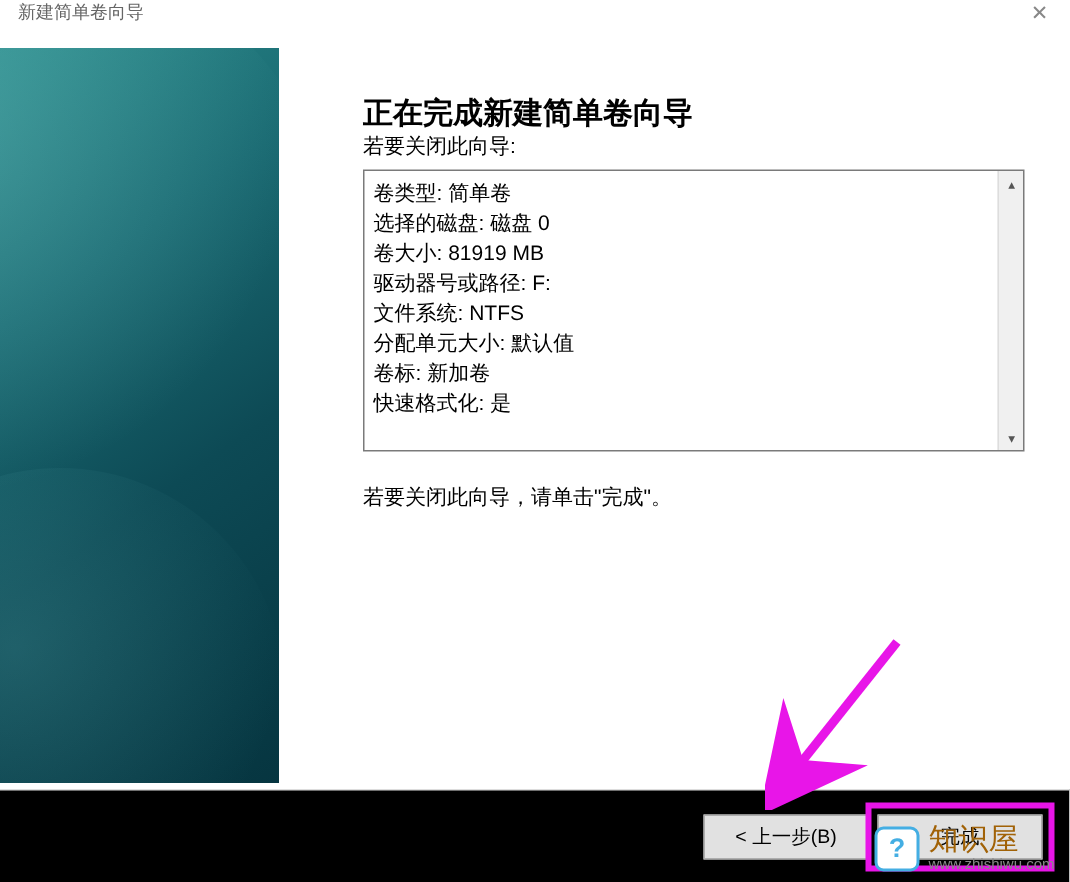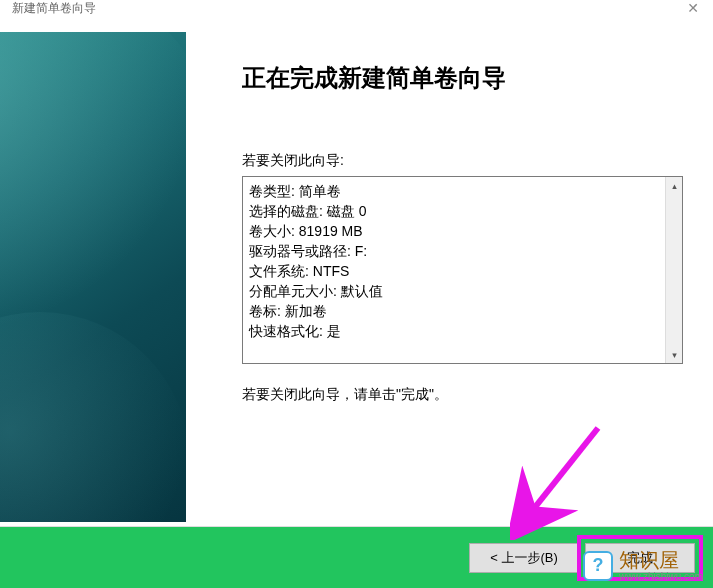--- a/index.html
+++ b/index.html
@@ -61,24 +61,23 @@
       background: radial-gradient(circle at 40% 40%, rgba(90,170,175,0.25), rgba(10,60,70,0) 70%);
       left: -110px;
       bottom: -90px;
     }
     .content {
       flex: 1;
       padding: 18px 30px 10px 56px;
       color: #000;
     }
     .heading {
-      font-size: 24px;
+      font-size: 20px;
       font-weight: 600;
       margin-top: 12px;
-      margin-bottom: 58px;
     }
     .msg {
       font-size: 14px;
       margin-bottom: 44px;
     }
     .label {
       font-size: 14px;
       margin-bottom: 6px;
     }
     .settings-box {
@@ -122,21 +121,21 @@
       bottom: 0;
       left: 0;
       right: 0;
       height: 62px;
       border-top: 1px solid #ddd;
       display: flex;
       justify-content: flex-end;
       align-items: center;
       padding-right: 18px;
       gap: 6px;
-      background: #22c55e;
+      background: #000000;
     }
     .btn {
       min-width: 110px;
       height: 30px;
       border: 1px solid #adadad;
       background: #e1e1e1;
       font-size: 13px;
       color: #000;
       display: flex;
       align-items: center;

